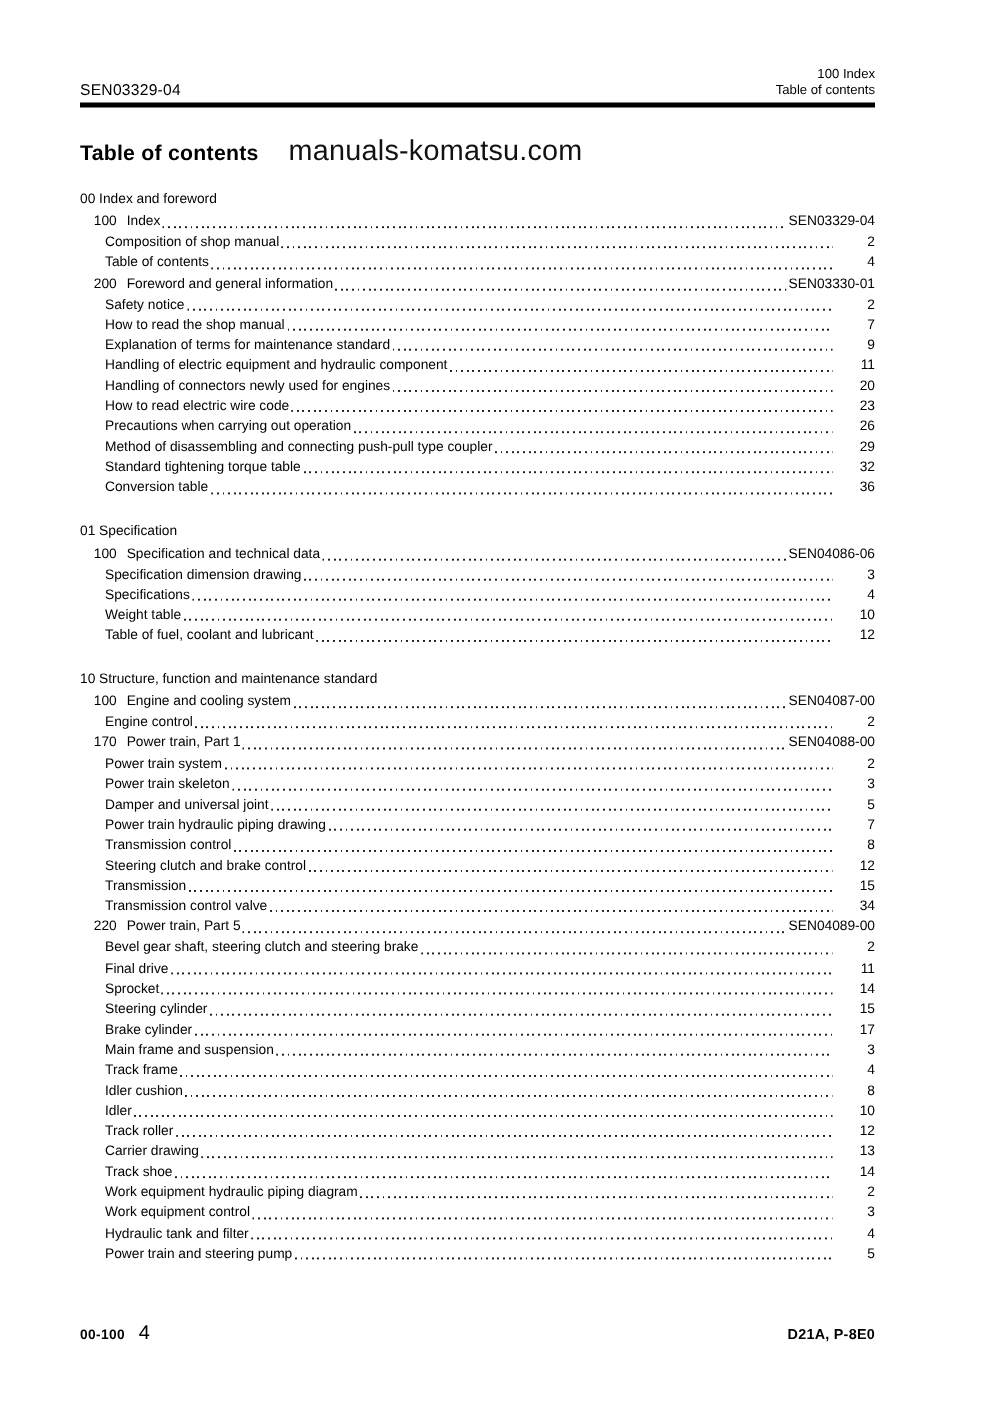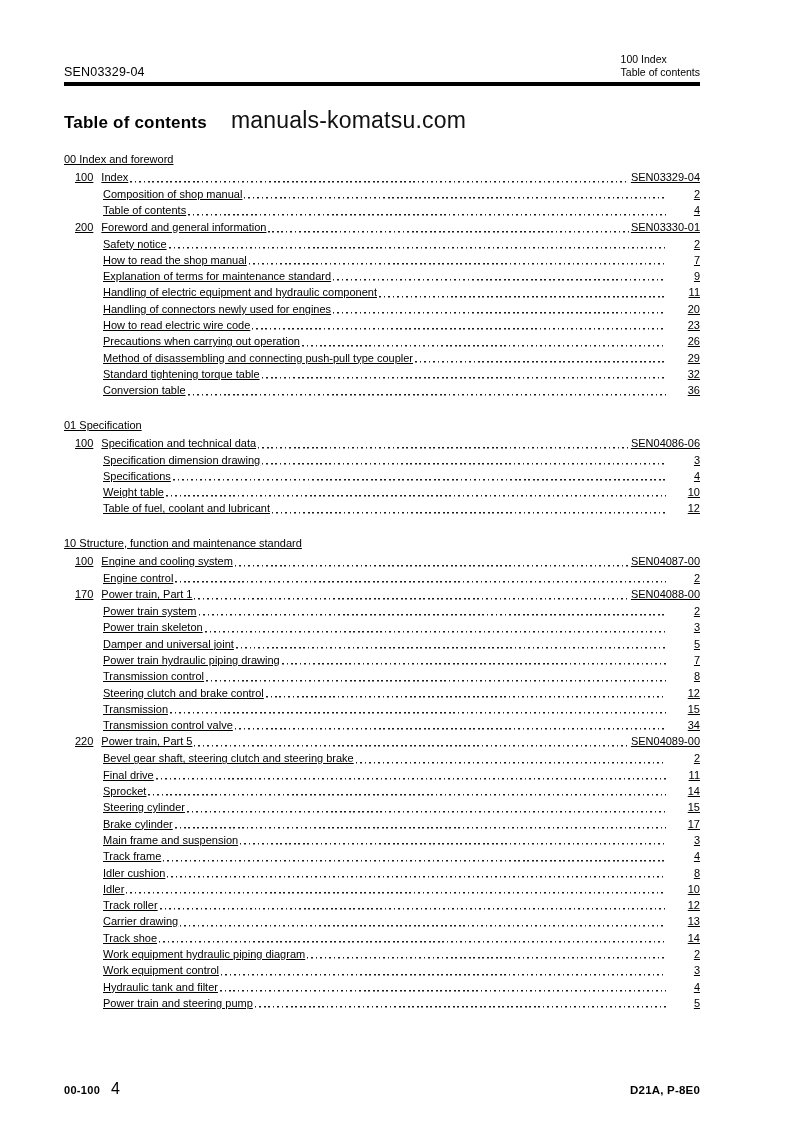--- a/index.html
+++ b/index.html
@@ -19,55 +19,55 @@
   
   .header {
     padding-top: 53px;
     display: flex;
     justify-content: space-between;
     align-items: flex-end;
     border-bottom: 4px solid #000;
     padding-bottom: 3px;
   }
   .doc-code { font-size: 12.5px; letter-spacing: 0.2px; }
-  .hdr-right { font-size: 10.5px; line-height: 13px; }
+  .hdr-right { text-align: right; font-size: 10.5px; line-height: 13px; }
   
   .title-row {
     margin-top: 21px;
     display: flex;
     align-items: baseline;
   }
   .page-title {
     font-size: 17px;
     font-weight: bold;
     margin: 0;
     letter-spacing: 0.2px;
   }
   .watermark {
     font-size: 23px;
     margin-left: 24px;
     color: #111111;
     font-weight: normal;
     letter-spacing: 0.2px;
   }
   
-  .toc { margin-top: 17px; font-size: 11px; text-decoration: underline; }
+  .toc { margin-top: 17px; font-size: 11px; }
   .group { margin-top: 18px; }
   .group:first-child { margin-top: 0; }
   .group-label { line-height: 16px; margin-bottom: 2px; }
   .chapter-row {
     display: flex;
     line-height: 17px;
     margin-left: 11px;
   }
   .chapter-num { margin-right: 8px; white-space: nowrap; text-align: right; }
   .item-row {
     display: flex;
     line-height: 16.3px;
-    margin-left: 39px;
+    margin-left: 20px;
   }
   .row-title { white-space: nowrap; }
   .dots {
     flex: 1 1 auto;
     margin: 0 2px;
     background-image: repeating-linear-gradient(to right, #1c1c1c 0 1.5px, transparent 1.5px 4.5px);
     background-size: 100% 1.5px;
     background-repeat: no-repeat;
     background-position: 0 calc(100% - 3.5px);
   }
@@ -75,21 +75,21 @@
   .pg-num { min-width: 32px; }
   
   .footer {
     position: absolute;
     top: 1058px;
     left: 64px; right: 93px;
     display: flex;
     justify-content: space-between;
     align-items: baseline;
   }
-  .footer-left { display: flex; align-items: baseline; margin-top: 22px; }
+  .footer-left { display: flex; align-items: baseline; }
   .footer-section { font-size: 11px; font-weight: bold; letter-spacing: 0.3px; }
   .footer-page { font-size: 16px; margin-left: 11px; }
   .footer-model { font-size: 11.5px; font-weight: bold; letter-spacing: 0.2px; }
 </style>
 </head>
 <body>
 
 <div class="content">
 
   <div class="header">

